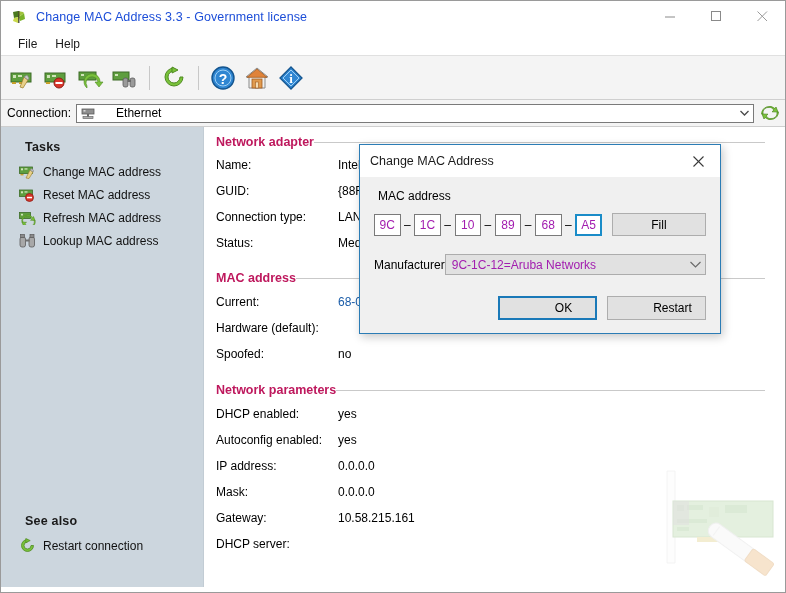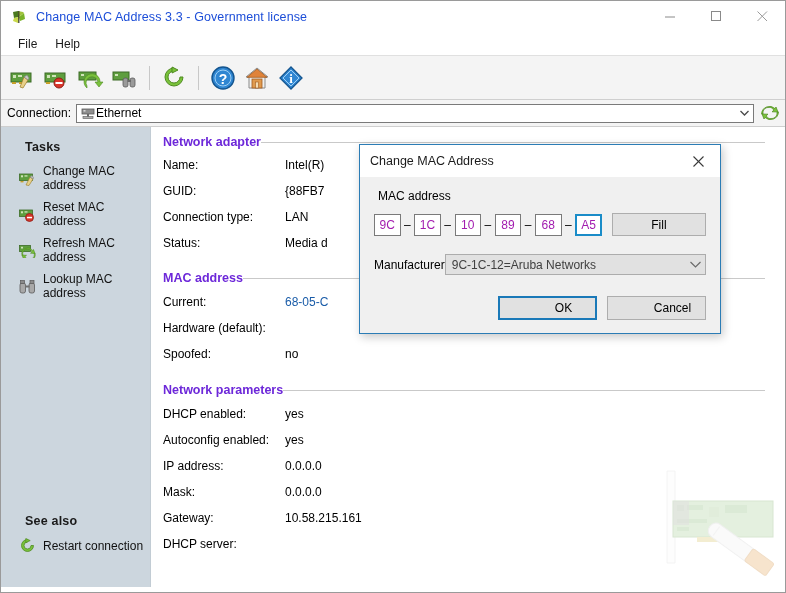--- a/index.html
+++ b/index.html
@@ -54,50 +54,50 @@
   .connbar{
     height:26px;background:#f4f4f4;display:flex;align-items:center;
     padding:0 4px 0 6px;border-bottom:1px solid #cfcfcf;gap:5px;
   }
   .conn-label{font-size:12px;color:#000;white-space:nowrap;}
   .combo{
     flex:1;height:19px;background:#ffffff;border:1px solid #7a7a7a;
     display:flex;align-items:center;position:relative;box-sizing:border-box;
   }
   .combo .ci{width:16px;height:14px;margin-left:3px;position:relative;flex:none;}
-  .combo .ctext{margin-left:0;font-size:12px;color:#000;}
+  .combo .ctext{margin-left:20px;font-size:12px;color:#000;}
   .combo .carrow{
     position:absolute;right:1px;top:1px;width:16px;height:15px;
     display:flex;align-items:center;justify-content:center;
   }
   .conn-refresh{width:22px;height:22px;display:flex;align-items:center;justify-content:center;}
 
   
   .bodyrow{display:flex;height:460px;}
   .sidebar{
-    width:150px;background:#ccd6de;flex:none;position:relative;
+    width:203px;background:#ccd6de;flex:none;position:relative;
     border-right:1px solid #c2ccd4;box-sizing:border-box;
   }
   .sb-head{
     font-size:12.5px;font-weight:bold;color:#1a1a1a;
     padding:13px 0 6px 24px;letter-spacing:.2px;
   }
   .sb-item{
     display:flex;align-items:center;gap:7px;padding:4px 0 4px 18px;
     font-size:12px;color:#111;
   }
   .sb-ico{width:17px;height:15px;position:relative;flex:none;}
   .sb-seealso{position:absolute;left:0;bottom:30px;width:100%;}
 
   .content{flex:1;position:relative;background:#ffffff;overflow:hidden;}
 
   .section{margin:0;padding:0;}
   .sec-head{
     display:flex;align-items:center;gap:0;
-    font-size:12.5px;font-weight:bold;color:#6d28d9;
+    font-size:12.5px;font-weight:bold;color:#be185d;
     padding:0 20px 0 0;
   }
   .sec-rule{flex:1;height:1px;background:#c9c9c9;}
   .row{display:flex;font-size:12px;line-height:15px;color:#000;}
   .row .k{width:122px;flex:none;color:#000;}
   .row .v{color:#000;}
   .row .v.link{color:#1a5ca8;}
 
   
   .watermark{
@@ -131,21 +131,21 @@
     margin-left:10px;width:96px;height:23px;background:#e1e1e1;
     border:1px solid #adadad;font-size:12px;color:#000;
     display:flex;align-items:center;justify-content:center;box-sizing:border-box;
   }
   .manu{display:flex;align-items:center;margin-top:18px;}
   .manu-label{font-size:12px;color:#000;white-space:nowrap;}
   .manu-combo{
     flex:1;height:21px;background:#e1e1e1;border:1px solid #acacac;
     display:flex;align-items:center;position:relative;box-sizing:border-box;
   }
-  .manu-combo .mtext{font-size:12px;color:#404040;margin-left:6px;}
+  .manu-combo .mtext{font-size:12px;color:#a21caf;margin-left:6px;}
   .manu-combo .marrow{
     position:absolute;right:4px;top:0;height:19px;
     display:flex;align-items:center;
   }
   .dlg-btns{
     position:absolute;right:14px;bottom:14px;display:flex;gap:10px;
   }
   .dbtn{
     width:99px;height:24px;background:#e1e1e1;border:1px solid #adadad;
     font-size:12px;color:#000;display:flex;align-items:center;
@@ -514,18 +514,18 @@
           <div class="marrow">
             <svg width="11" height="7" viewBox="0 0 11 7">
                 <path d="M0.5 1 L5.5 6 L10.5 1" fill="none" stroke="#6a6a6a" stroke-width="1.2"></path>
               </svg>
           </div>
         </div>
       </div>
 
       <div class="dlg-btns">
         <div class="dbtn default">OK</div>
-        <div class="dbtn">Cancel</div>
+        <div class="dbtn">Restart</div>
       </div>
     </div>
   </div>
 
 </div>
 
 </body></html>

